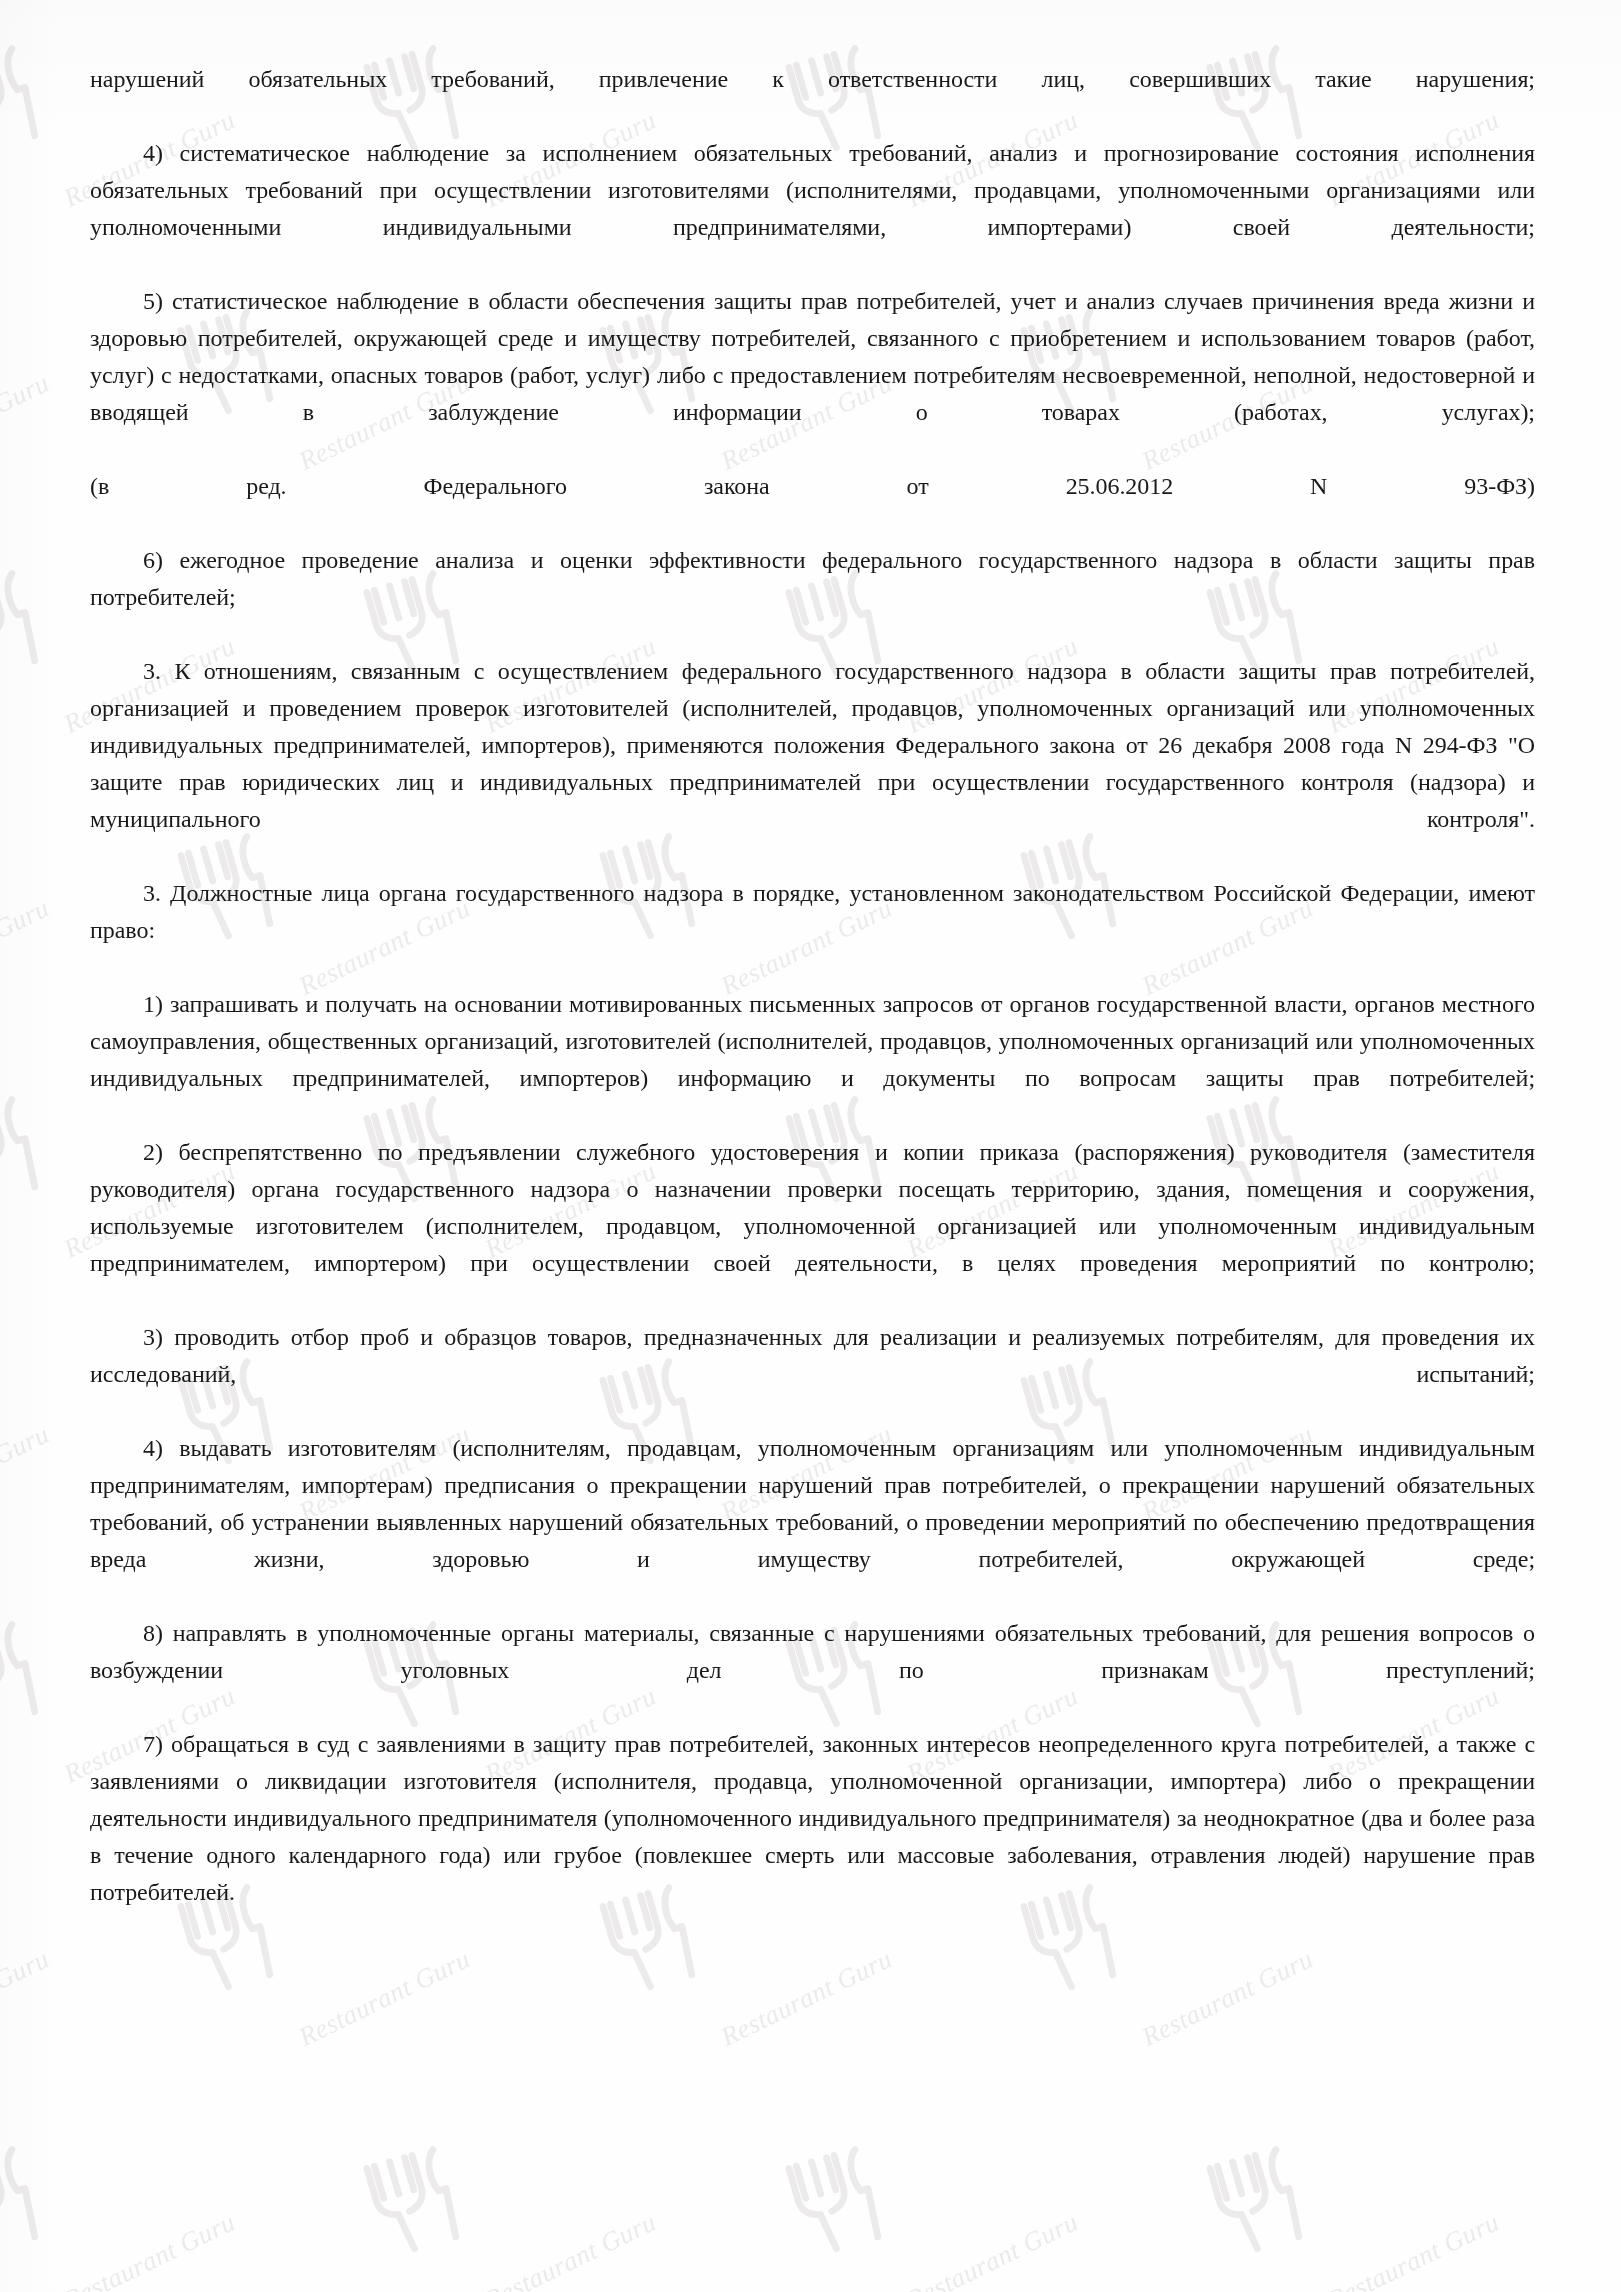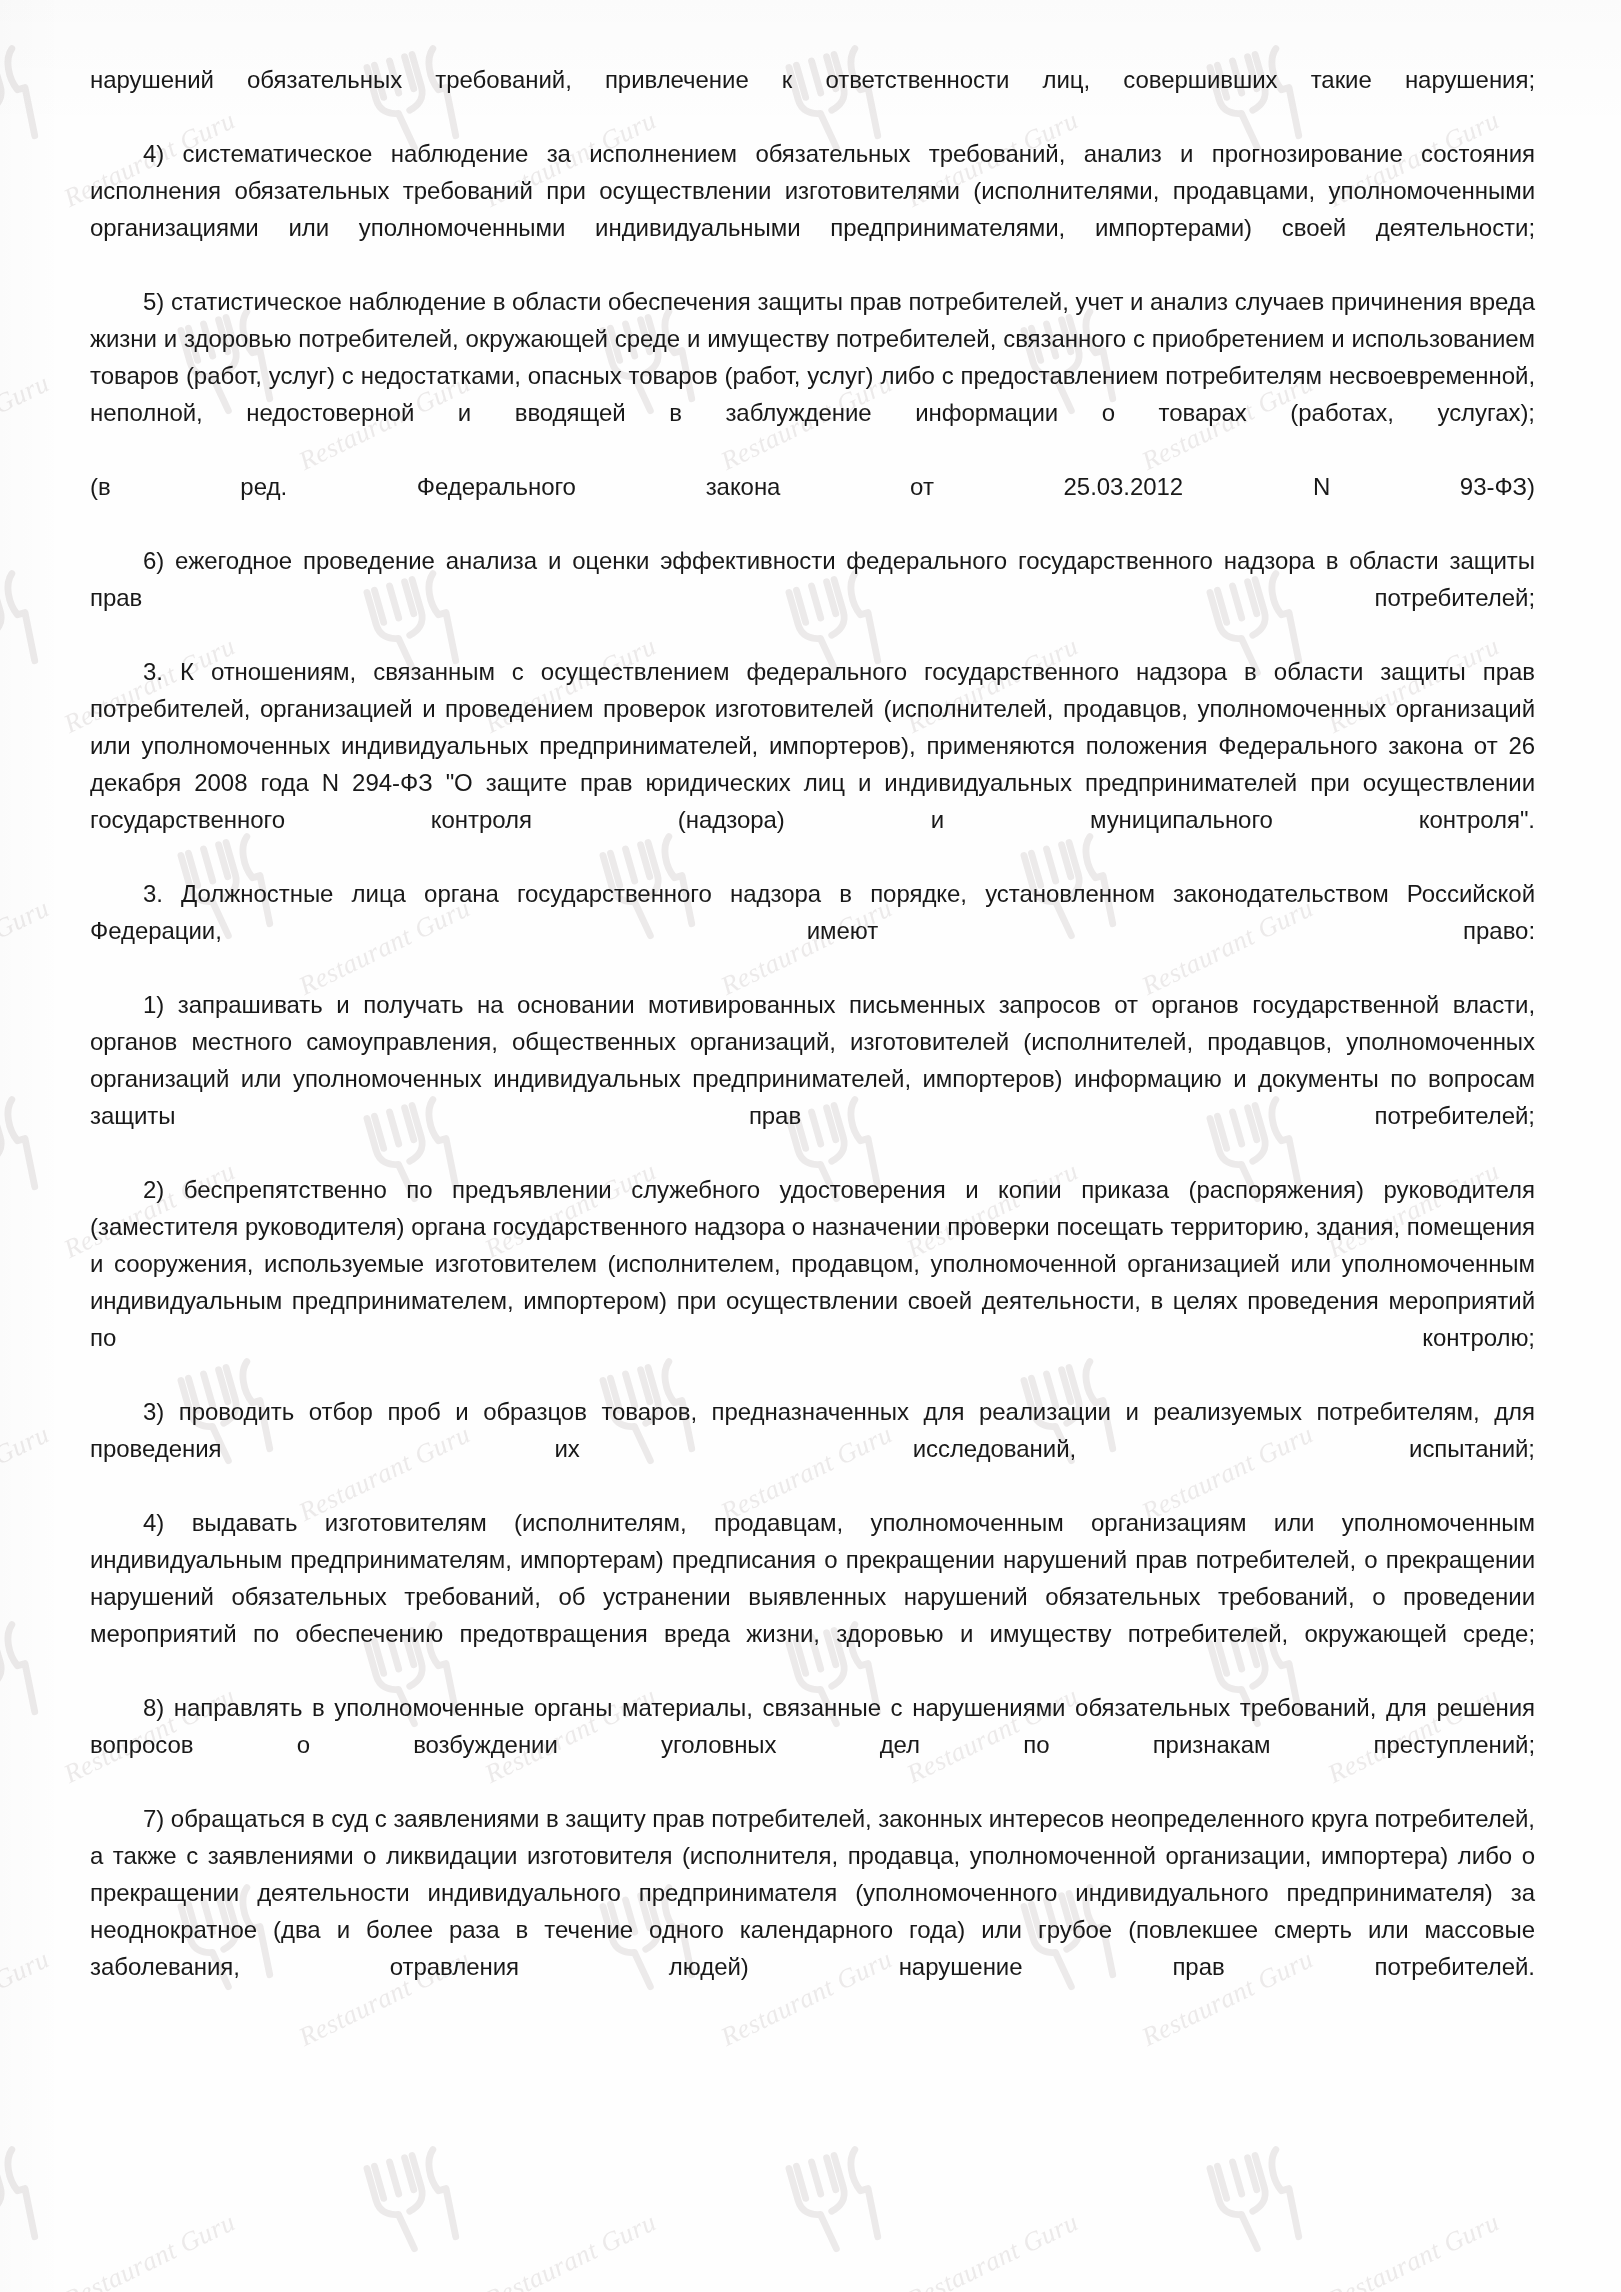--- a/index.html
+++ b/index.html
@@ -45,20 +45,21 @@
   .wm-mark svg { width: 100%; height: 100%; display: block; }
 
   
   .doc-body {
     position: absolute;
     left: 0; top: 0;
     width: 1621px;
     z-index: 2;
     padding: 61px 86px 0 90px;
     box-sizing: border-box;
+    font-family: Liberation Serif, serif;
   }
   p.para {
     margin: 0;
     color: #191919;
     font-size: 24px;
     line-height: 37px;
     text-align: justify;
     text-justify: inter-word;
     letter-spacing: -0.05px;
     -webkit-font-smoothing: none;
@@ -514,21 +515,21 @@
         </svg>
       </div>
     </div>
 
   <div class="scan-tint"></div>
 
   <div class="doc-body" id="doc-body">
       <p class="para noindent">нарушений обязательных требований, привлечение к ответственности лиц, совершивших такие нарушения;</p>
       <p class="para indent">4) систематическое наблюдение за исполнением обязательных требований, анализ и прогнозирование состояния исполнения обязательных требований при осуществлении изготовителями (исполнителями, продавцами, уполномоченными организациями или уполномоченными индивидуальными предпринимателями, импортерами) своей деятельности;</p>
       <p class="para indent">5) статистическое наблюдение в области обеспечения защиты прав потребителей, учет и анализ случаев причинения вреда жизни и здоровью потребителей, окружающей среде и имуществу потребителей, связанного с приобретением и использованием товаров (работ, услуг) с недостатками, опасных товаров (работ, услуг) либо с предоставлением потребителям несвоевременной, неполной, недостоверной и вводящей в заблуждение информации о товарах (работах, услугах);</p>
-      <p class="para noindent">(в ред. Федерального закона от 25.03.2012 N 93-ФЗ)</p>
+      <p class="para noindent">(в ред. Федерального закона от 25.06.2012 N 93-ФЗ)</p>
       <p class="para indent">6) ежегодное проведение анализа и оценки эффективности федерального государственного надзора в области защиты прав потребителей;</p>
       <p class="para indent">3. К отношениям, связанным с осуществлением федерального государственного надзора в области защиты прав потребителей, организацией и проведением проверок изготовителей (исполнителей, продавцов, уполномоченных организаций или уполномоченных индивидуальных предпринимателей, импортеров), применяются положения Федерального закона от 26 декабря 2008 года N 294-ФЗ "О защите прав юридических лиц и индивидуальных предпринимателей при осуществлении государственного контроля (надзора) и муниципального контроля".</p>
       <p class="para indent">3. Должностные лица органа государственного надзора в порядке, установленном законодательством Российской Федерации, имеют право:</p>
       <p class="para indent">1) запрашивать и получать на основании мотивированных письменных запросов от органов государственной власти, органов местного самоуправления, общественных организаций, изготовителей (исполнителей, продавцов, уполномоченных организаций или уполномоченных индивидуальных предпринимателей, импортеров) информацию и документы по вопросам защиты прав потребителей;</p>
       <p class="para indent">2) беспрепятственно по предъявлении служебного удостоверения и копии приказа (распоряжения) руководителя (заместителя руководителя) органа государственного надзора о назначении проверки посещать территорию, здания, помещения и сооружения, используемые изготовителем (исполнителем, продавцом, уполномоченной организацией или уполномоченным индивидуальным предпринимателем, импортером) при осуществлении своей деятельности, в целях проведения мероприятий по контролю;</p>
       <p class="para indent">3) проводить отбор проб и образцов товаров, предназначенных для реализации и реализуемых потребителям, для проведения их исследований, испытаний;</p>
       <p class="para indent">4) выдавать изготовителям (исполнителям, продавцам, уполномоченным организациям или уполномоченным индивидуальным предпринимателям, импортерам) предписания о прекращении нарушений прав потребителей, о прекращении нарушений обязательных требований, об устранении выявленных нарушений обязательных требований, о проведении мероприятий по обеспечению предотвращения вреда жизни, здоровью и имуществу потребителей, окружающей среде;</p>
       <p class="para indent">8) направлять в уполномоченные органы материалы, связанные с нарушениями обязательных требований, для решения вопросов о возбуждении уголовных дел по признакам преступлений;</p>
       <p class="para indent">7) обращаться в суд с заявлениями в защиту прав потребителей, законных интересов неопределенного круга потребителей, а также с заявлениями о ликвидации изготовителя (исполнителя, продавца, уполномоченной организации, импортера) либо о прекращении деятельности индивидуального предпринимателя (уполномоченного индивидуального предпринимателя) за неоднократное (два и более раза в течение одного календарного года) или грубое (повлекшее смерть или массовые заболевания, отравления людей) нарушение прав потребителей.</p>
     </div>

